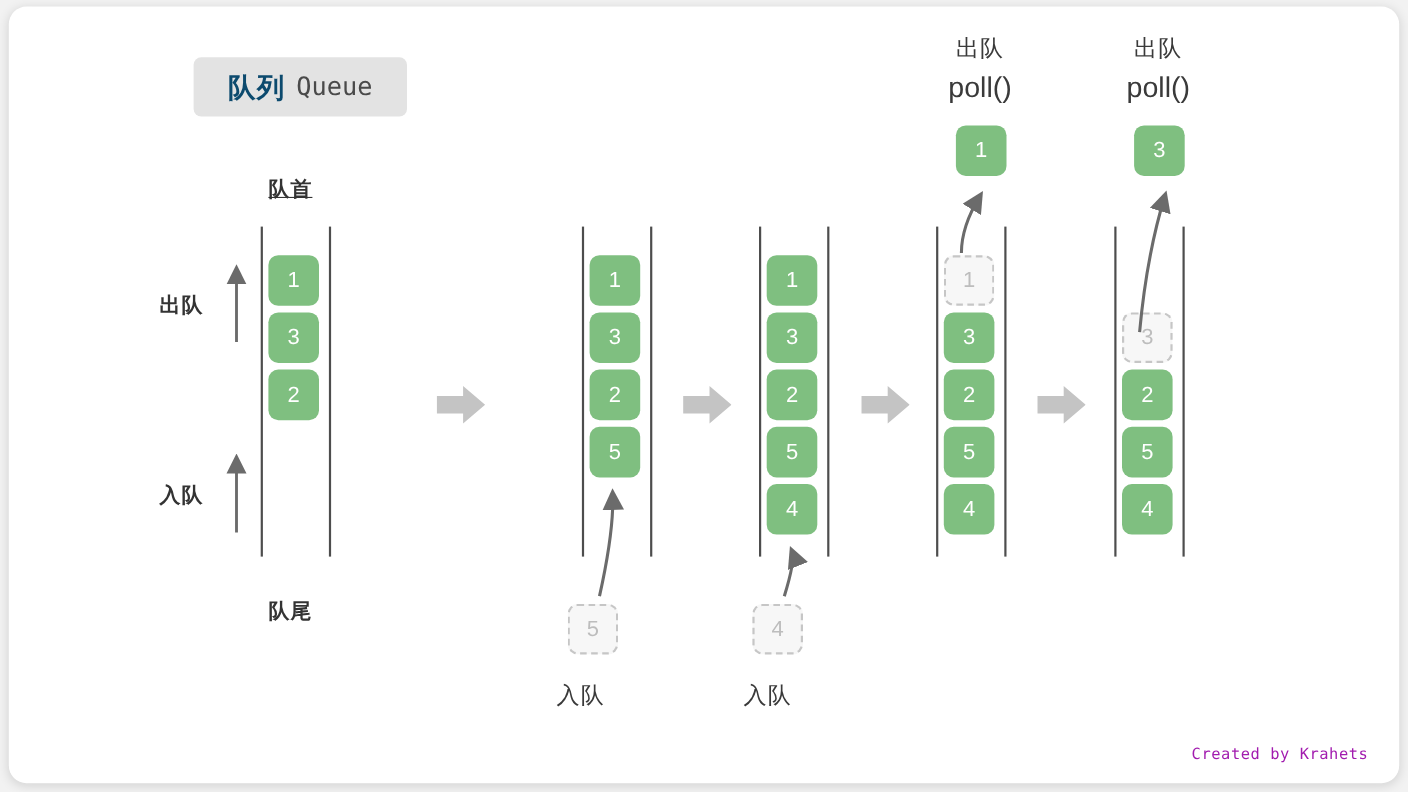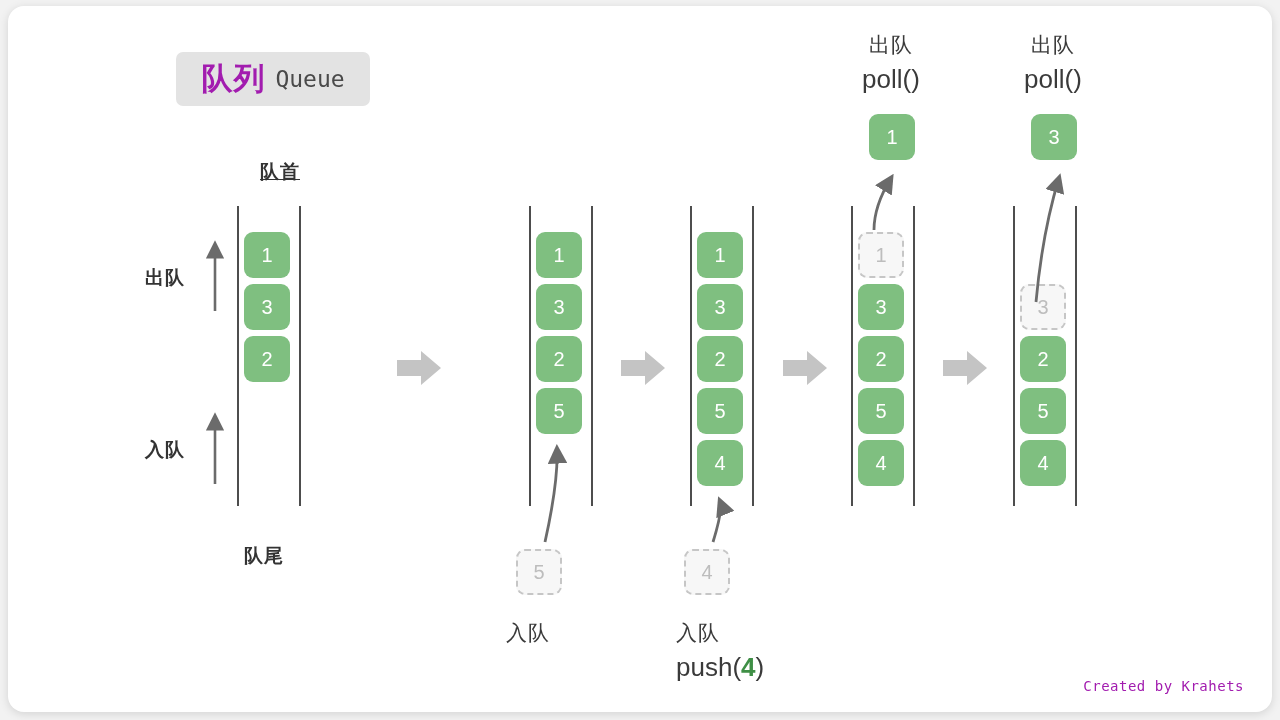--- a/index.html
+++ b/index.html
@@ -39,23 +39,23 @@
     width: 194px;
     height: 54px;
     background: #e3e3e3;
     border-radius: 7px;
     display: flex;
     align-items: center;
     justify-content: center;
     gap: 10px;
   }
   #title-badge .cn {
-    font-size: 31px;
+    font-size: 25px;
     font-weight: bold;
-    color: #a21caf;
+    color: #0c4a6e;
     letter-spacing: 1px;
   }
   #title-badge .en {
     font-family: "DejaVu Sans Mono", "Liberation Mono", monospace;
     font-size: 23px;
     color: #4a4a4a;
   }
 
   
   .cn-label {
@@ -143,21 +143,21 @@
 <body>
 
 <div id="page">
 <div id="card">
 
   <div id="title-badge">
     <span class="cn">队列</span>
     <span class="en">Queue</span>
   </div>
 
-  <div class="cn-label" style="left:252px; top:153px;text-decoration:underline;">队首</div>
+  <div class="cn-label" style="left:236px; top:153px;text-decoration:underline;">队首</div>
   <div class="cn-label" style="left:236px; top:537px;">队尾</div>
   <div class="cn-label" style="left:137px; top:259px;">出队</div>
   <div class="cn-label" style="left:137px; top:431px;">入队</div>
 
   <div class="column">
     <div class="rail" style="left:229px; top:200px; height:300px;"></div>
     <div class="rail" style="left:291px; top:200px; height:300px;"></div>
     <div class="cell filled" style="left:236px; top:226px;">1</div>
     <div class="cell filled" style="left:236px; top:278px;">3</div>
     <div class="cell filled" style="left:236px; top:330px;">2</div>
@@ -181,21 +181,20 @@
     <div class="rail" style="left:744px; top:200px; height:300px;"></div>
     <div class="cell filled" style="left:689px; top:226px;">1</div>
     <div class="cell filled" style="left:689px; top:278px;">3</div>
     <div class="cell filled" style="left:689px; top:330px;">2</div>
     <div class="cell filled" style="left:689px; top:382px;">5</div>
     <div class="cell filled" style="left:689px; top:434px;">4</div>
     <div class="cell ghost" style="left:676px; top:543px;">4</div>
   </div>
   <div class="head-label" style="left:668px; top:610px; width:160px; text-align:left;">
     <div class="l1">入队</div>
-    <div class="l2"><span>push(</span><span class="op-arg">4</span><span>)</span></div>
   </div>
 
   <div class="head-label" style="left:793px; top:22px; width:180px;">
     <div class="l1">出队</div>
     <div class="l2">poll()</div>
   </div>
   <div class="column">
     <div class="cell floating" style="left:861px; top:108px;">1</div>
     <div class="rail" style="left:843px; top:200px; height:300px;"></div>
     <div class="rail" style="left:905px; top:200px; height:300px;"></div>

